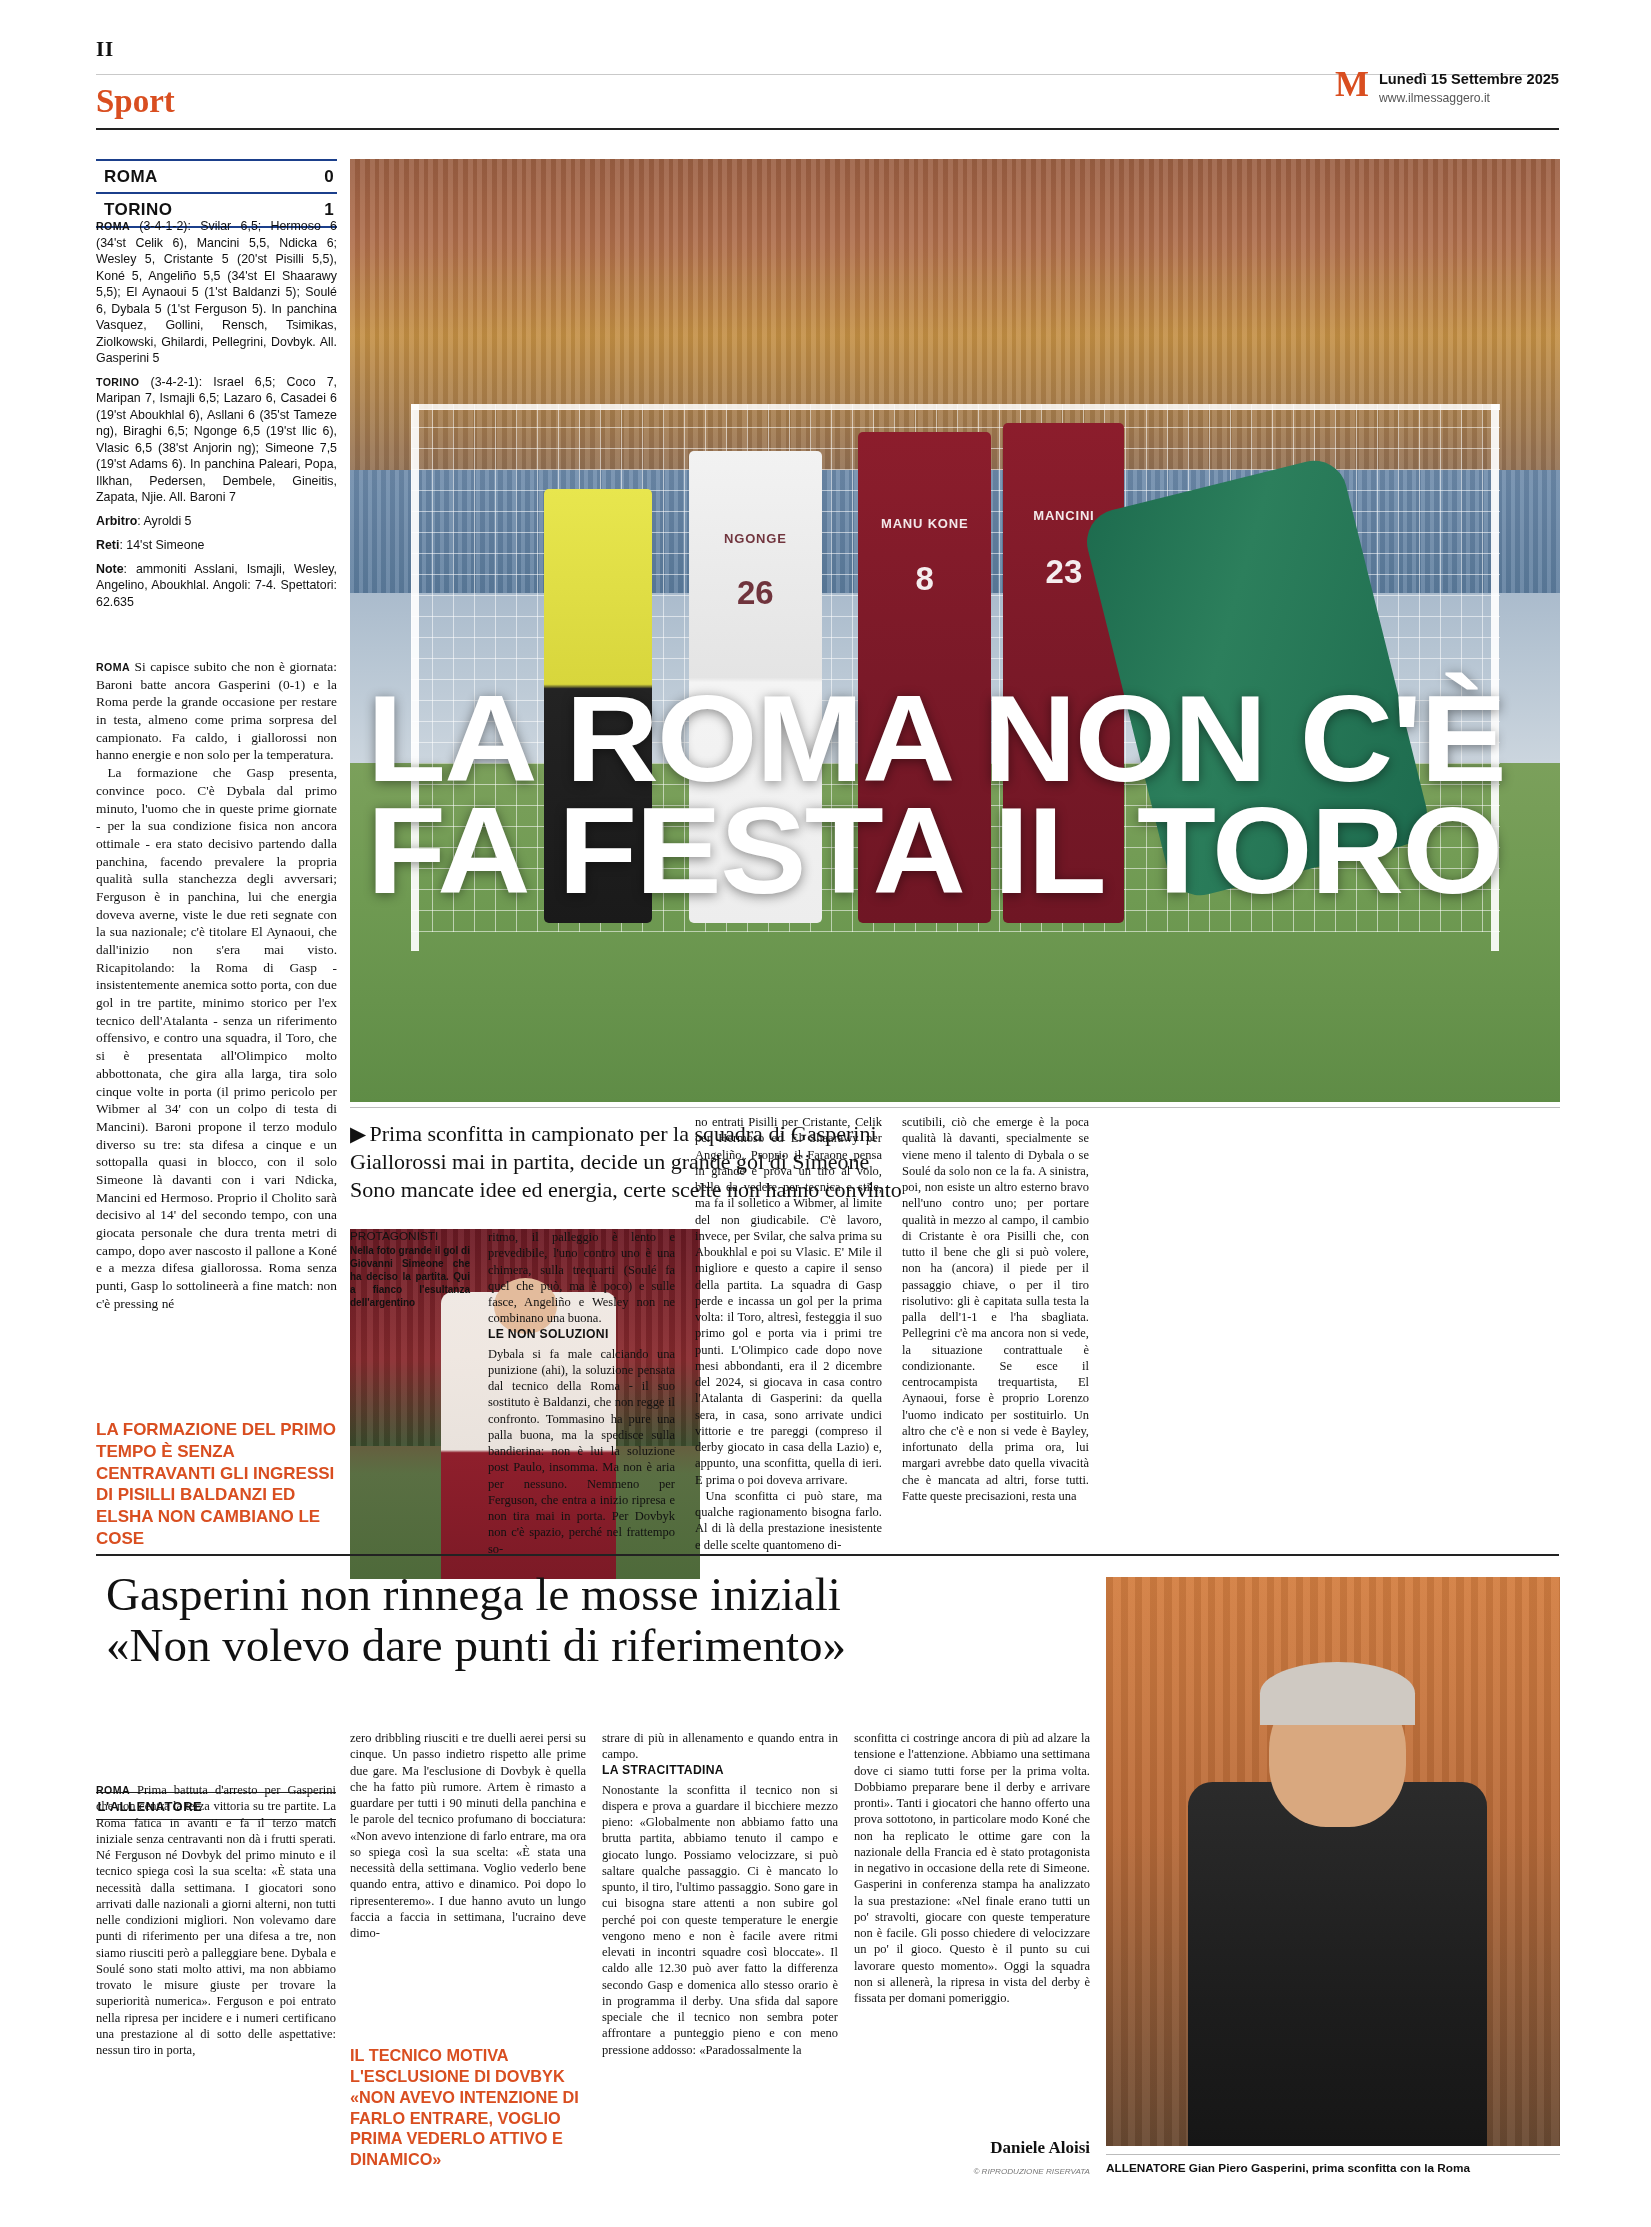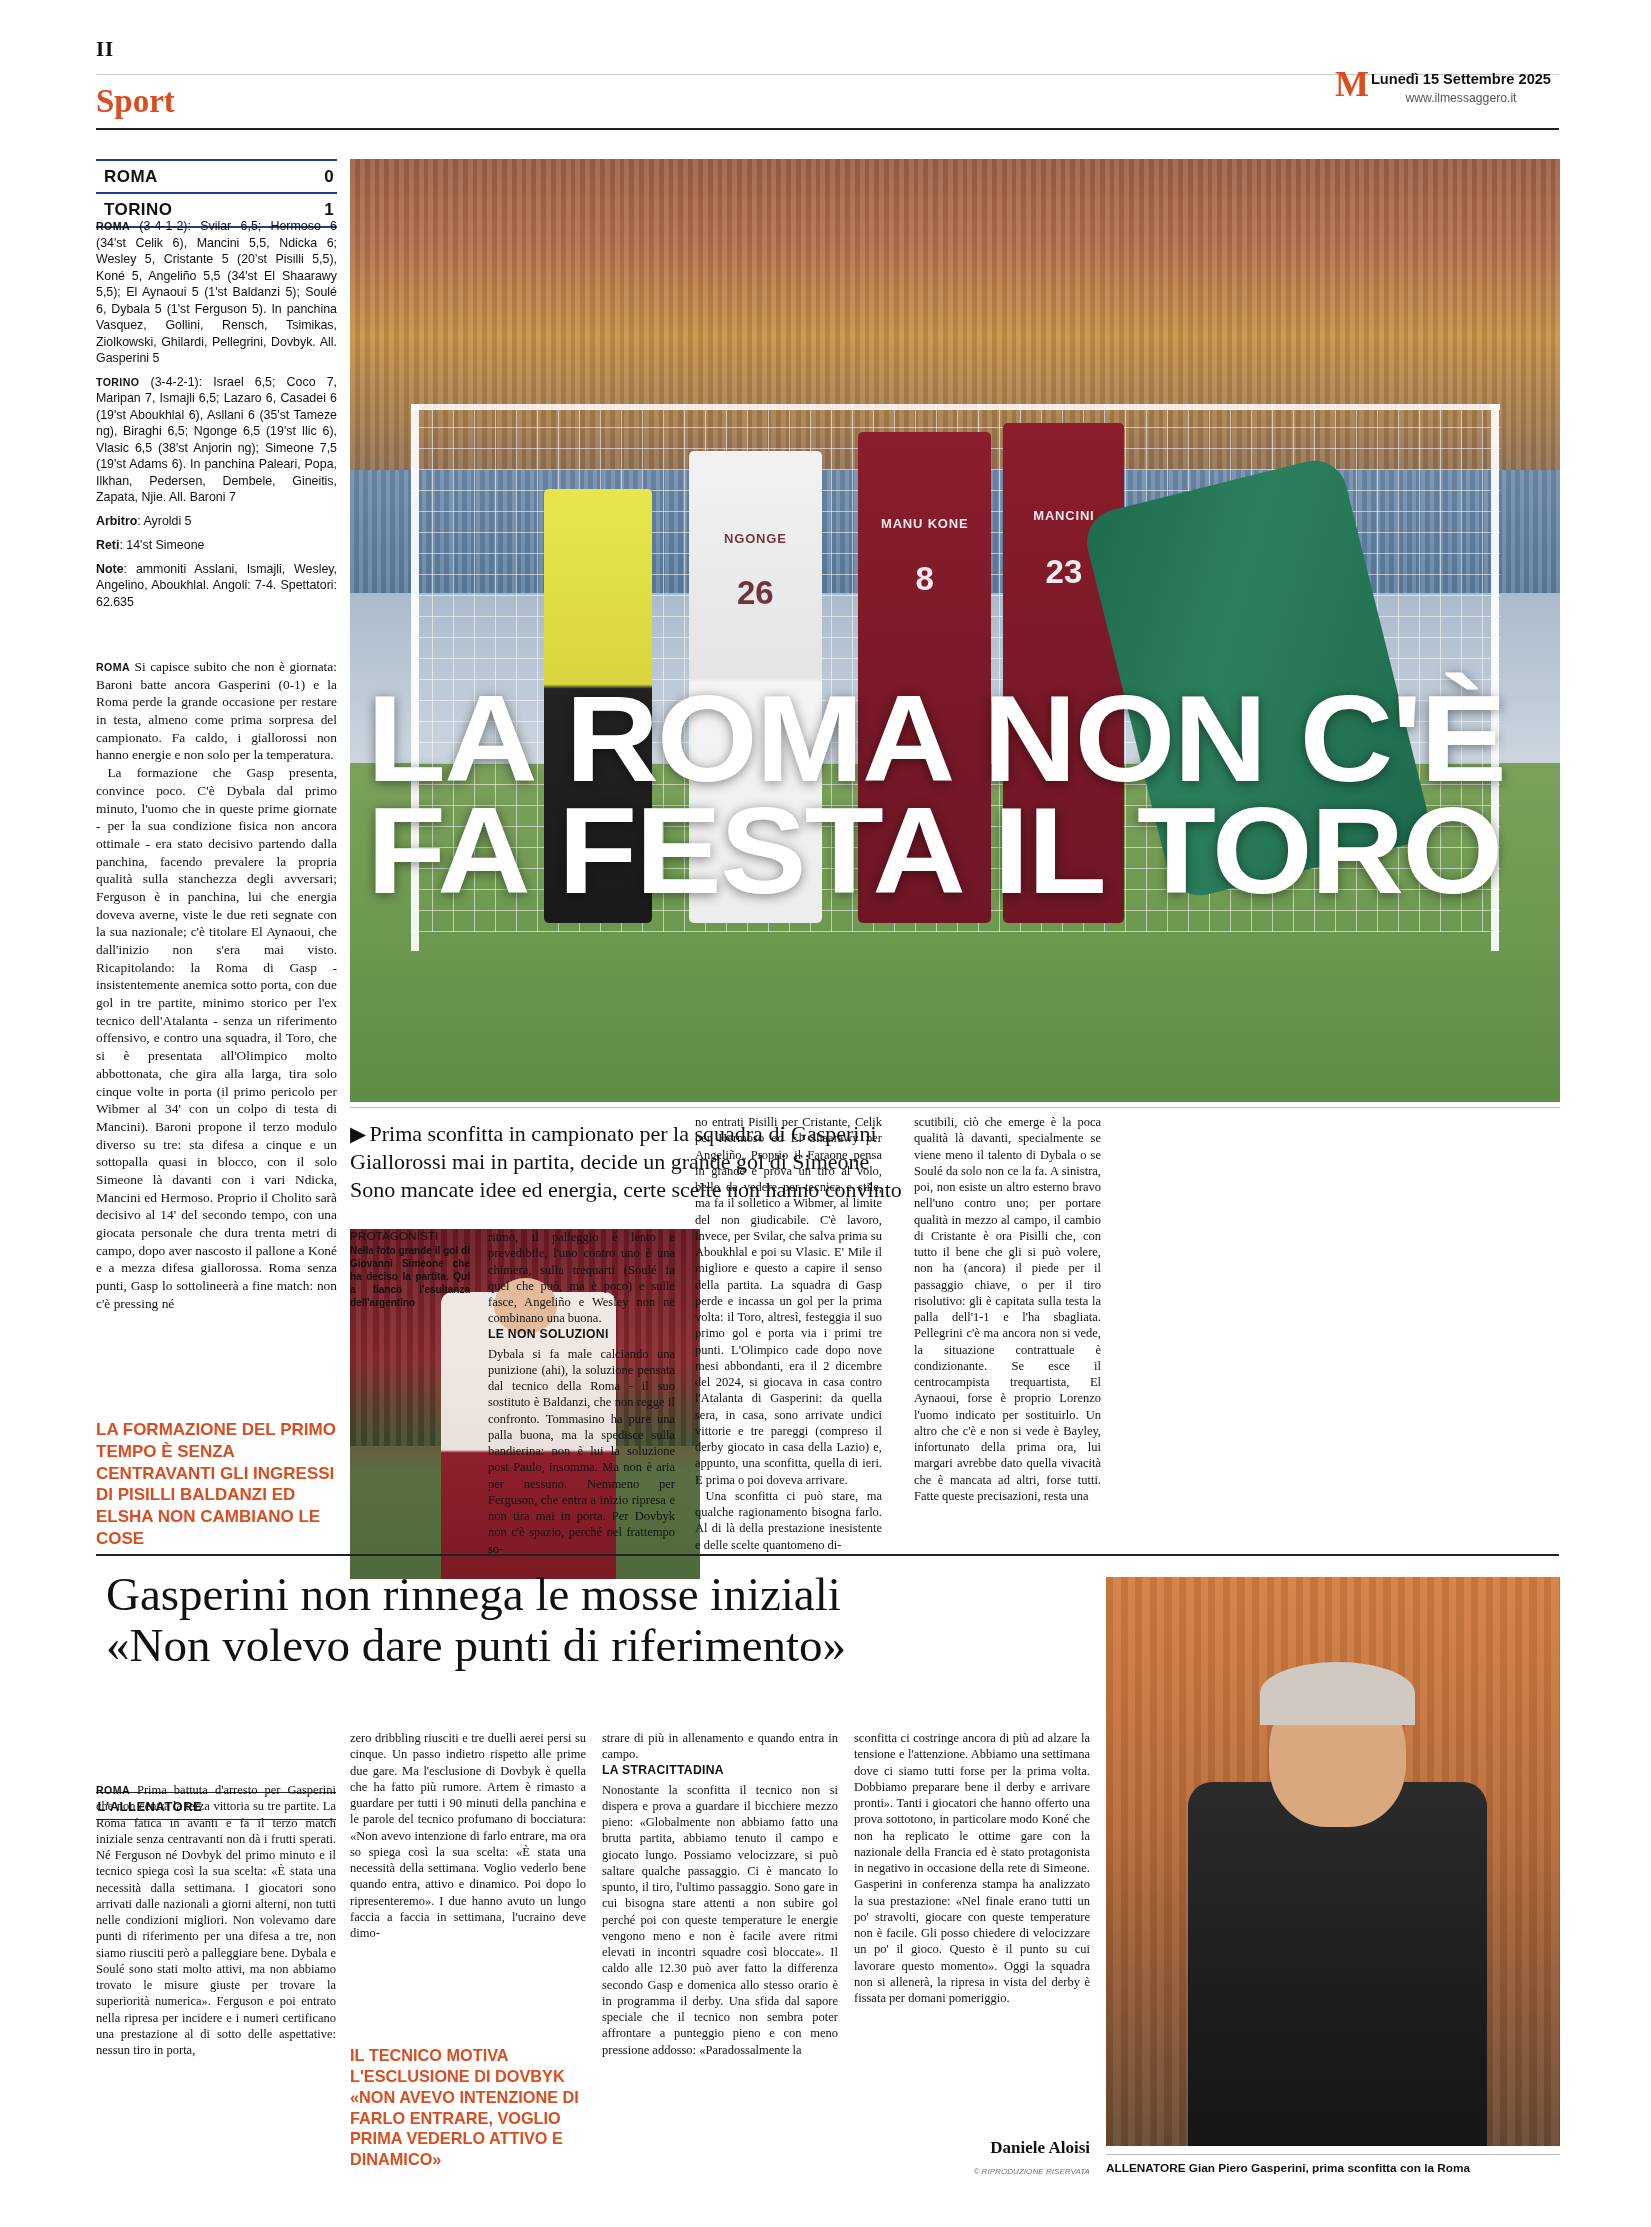--- a/index.html
+++ b/index.html
@@ -52,22 +52,22 @@
   }
   .rule-bottom {
     position: absolute;
     left: 0; top: 104px;
     width: 1463px;
     height: 1.6px;
     background: #222;
   }
   .masthead-right {
     position: absolute;
-    right: 8px; top: 47px;
-    text-align: center;
+    right: 0; top: 47px;
+    text-align: left;
   }
   .masthead-date {
     font-size: 14.6px;
     color: #111;
     font-family: "Liberation Sans", sans-serif;
     font-weight: bold;
   }
   .masthead-url {
     font-size: 12.2px;
     color: #555;
@@ -292,21 +292,21 @@
   .col h4 {
     margin: 0 0 3.3px 0;
     font-family: "Liberation Sans", sans-serif;
     font-size: 12.2px;
     font-weight: bold;
     letter-spacing: 0.3px;
   }
   .colA { left: 350px;  top: 1229px; width: 120px; }
   .colB { left: 488px;  top: 1229px; width: 187px; }
   .colC { left: 695px;  top: 1114px; width: 187px; }
-  .colD { left: 902px; top: 1114px; width: 187px; margin-left: 12px; }
+  .colD { left: 902px; top: 1114px; width: 187px; }
 
   .cap-label {
     font-family: "Liberation Sans", sans-serif;
     font-size: 11.8px;
     font-weight: normal;
     line-height: 1.3;
   }
   .cap-text {
     font-family: Liberation Sans, sans-serif;
     font-size: 10px;

